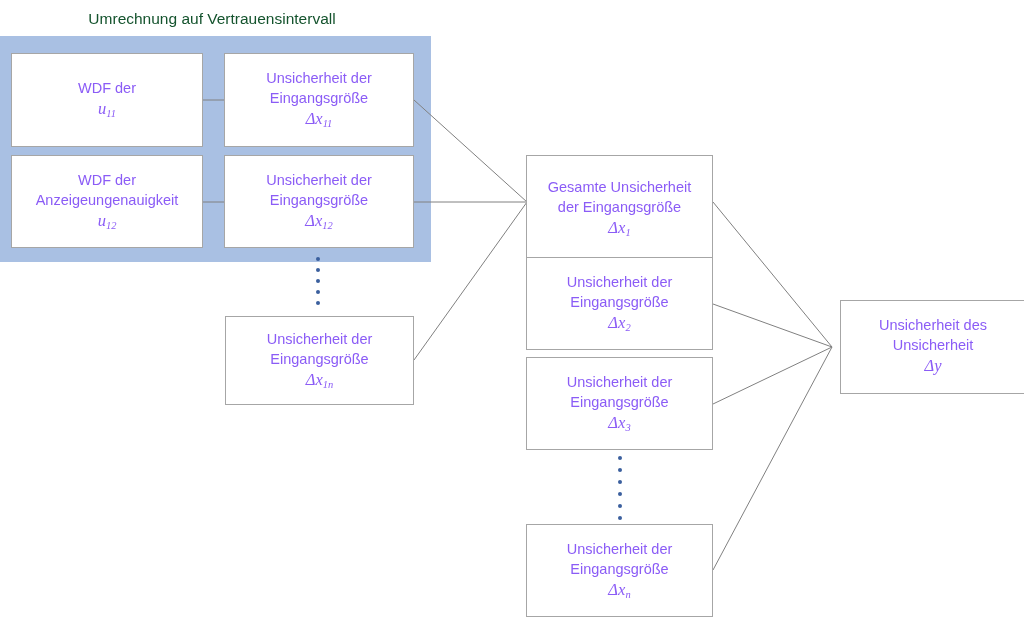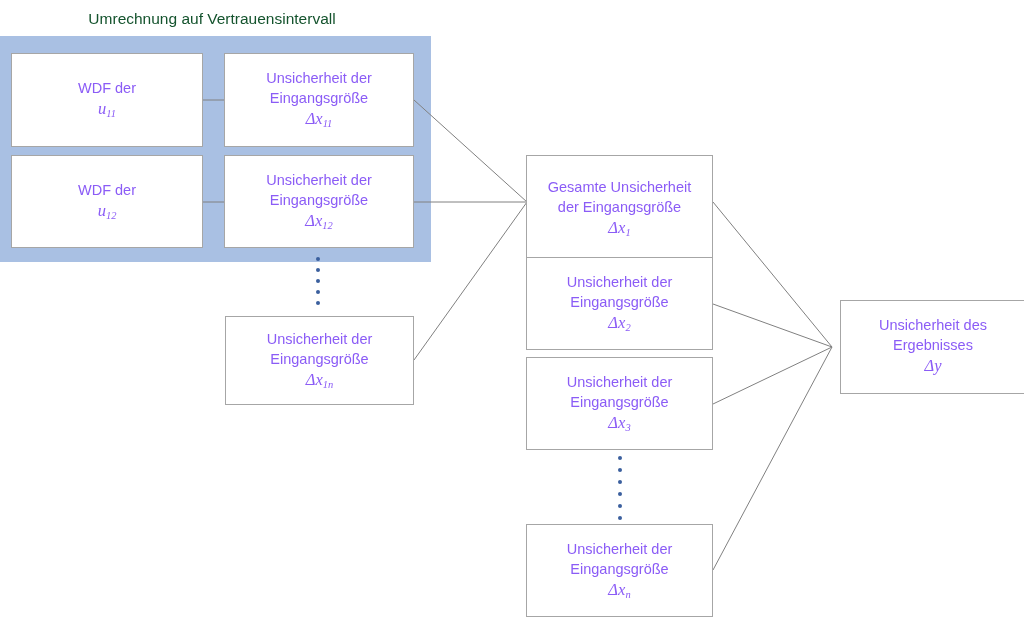--- a/index.html
+++ b/index.html
@@ -118,20 +118,21 @@
     </g>
   </svg>
 
   <div class="node" style="left:11px; top:53px; width:192px; height:94px;">
     <span class="l1">WDF der</span>
     <span class="sym"><i>u</i><sub>11</sub></span>
   </div>
 
   <div class="node" style="left:11px; top:155px; width:192px; height:93px;">
     <span class="l1">WDF der</span>
+    <span class="l2">Anzeigeungenauigkeit</span>
     <span class="sym"><i>u</i><sub>12</sub></span>
   </div>
 
   <div class="node" style="left:224px; top:53px; width:190px; height:94px;">
     <span class="l1">Unsicherheit der</span>
     <span class="l2">Eingangsgröße</span>
     <span class="sym"><i>Δx</i><sub>11</sub></span>
   </div>
 
   <div class="node" style="left:224px; top:155px; width:190px; height:93px;">
@@ -182,17 +183,17 @@
     </div>
 
   <div class="node" style="left:526px; top:524px; width:187px; height:93px;">
     <span class="l1">Unsicherheit der</span>
     <span class="l2">Eingangsgröße</span>
     <span class="sym"><i>Δx</i><sub>n</sub></span>
   </div>
 
   <div class="node" style="left:840px; top:300px; width:186px; height:94px;">
     <span class="l1">Unsicherheit des</span>
-    <span class="l2">Ergebnisses</span>
+    <span class="l2">Unsicherheit</span>
     <span class="sym"><i>Δy</i><sub></sub></span>
   </div>
 
 </div>
 
 </body></html>

